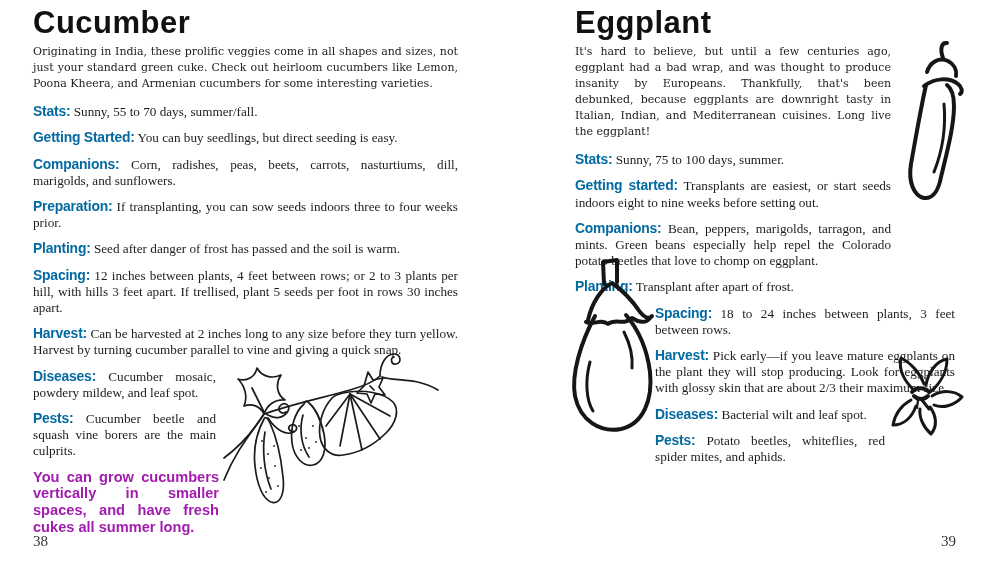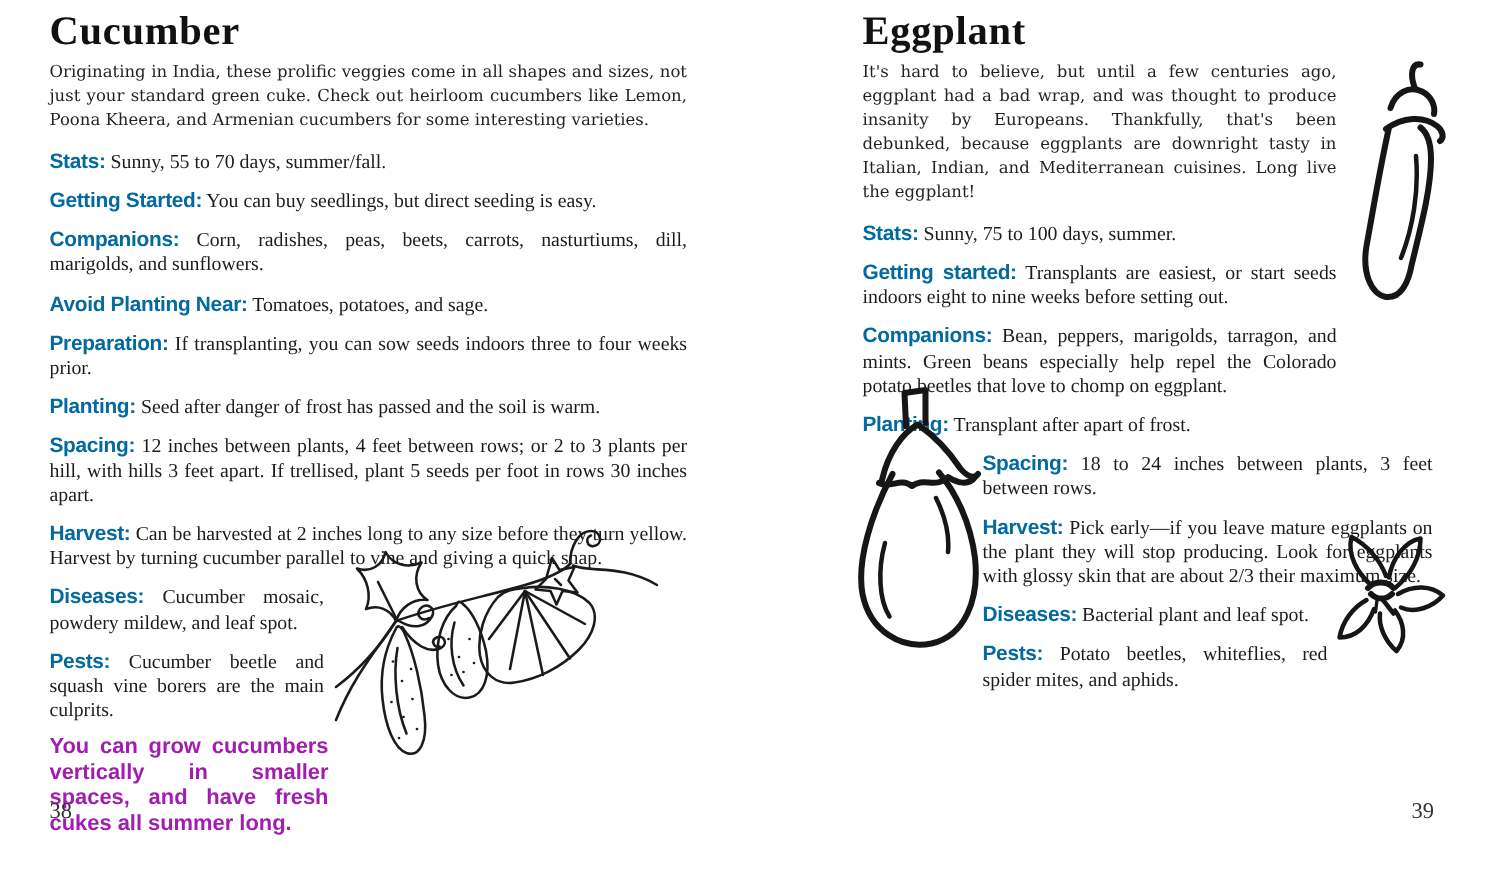--- a/index.html
+++ b/index.html
@@ -8,21 +8,21 @@
     font-family:"Liberation Serif",serif;color:#1a1a1a;
     -webkit-font-smoothing:antialiased;
   }
   .page{position:absolute;top:0;width:500px;height:583px;background:#fff}
   #page-left{left:0}
   #page-right{left:500px}
   .content{position:absolute;top:6px}
   #page-left .content{left:33px;width:425px}
   #page-right .content{left:75px;width:382px}
   h1.title{
-    font-family:Liberation Serif, serif;font-weight:700;font-size:27px;line-height:1.1;
+    font-family:Liberation Sans, sans-serif;font-weight:700;font-size:31px;line-height:1.1;
     margin:0 0 4px;letter-spacing:.5px;color:#111;
   }
   .intro{
     font-family:"DejaVu Serif",serif;font-size:11px;line-height:16px;
     text-align:justify;margin:0 0 11px;color:#222;
   }
   p.sec{font-size:13.2px;line-height:16.2px;text-align:justify;margin:0 0 9px;color:#1c1c1c}
   p.sec b{
     font-family:"Liberation Sans",sans-serif;font-weight:700;font-size:13.9px;
     letter-spacing:-.2px;color:#0369a1;
@@ -49,21 +49,20 @@
 <body>
 
 <div class="page" id="page-left">
   <div class="content">
     <h1 class="title">Cucumber</h1>
     <p class="intro">Originating in India, these prolific veggies come in all shapes and sizes, not just your standard green cuke. Check out heirloom cucumbers like Lemon, Poona Kheera, and Armenian cucumbers for some interesting varieties.</p>
 
     <p class="sec"><b>Stats:</b> <span>Sunny, 55 to 70 days, summer/fall.</span></p>
     <p class="sec"><b>Getting Started:</b> <span>You can buy seedlings, but direct seeding is easy.</span></p>
     <p class="sec"><b>Companions:</b> <span>Corn, radishes, peas, beets, carrots, nasturtiums, dill, marigolds, and sunflowers.</span></p>
-    <p class="sec"><b>Avoid Planting Near:</b> <span>Tomatoes, potatoes, and sage.</span></p>
     <p class="sec"><b>Preparation:</b> <span>If transplanting, you can sow seeds indoors three to four weeks prior.</span></p>
     <p class="sec"><b>Planting:</b> <span>Seed after danger of frost has passed and the soil is warm.</span></p>
     <p class="sec"><b>Spacing:</b> <span>12 inches between plants, 4 feet between rows; or 2 to 3 plants per hill, with hills 3 feet apart. If trellised, plant 5 seeds per foot in rows 30 inches apart.</span></p>
     <p class="sec"><b>Harvest:</b> <span>Can be harvested at 2 inches long to any size before they turn yellow. Harvest by turning cucumber parallel to vine and giving a quick snap.</span></p>
     <p class="sec narrow"><b>Diseases:</b> <span>Cucumber mosaic, powdery mildew, and leaf spot.</span></p>
     <p class="sec narrow"><b>Pests:</b> <span>Cucumber beetle and squash vine borers are the main culprits.</span></p>
     <p class="callout">You can grow cucumbers vertically in smaller spaces, and have fresh cukes all summer long.</p>
   </div>
 
   <svg class="illo" id="cucumber-vine" width="218" height="178" viewBox="0 0 218 178">
@@ -125,21 +124,21 @@
     <p class="intro">It's hard to believe, but until a few centuries ago, eggplant had a bad wrap, and was thought to produce insanity by Europeans. Thankfully, that's been debunked, because eggplants are downright tasty in Italian, Indian, and Mediterranean cuisines. Long live the eggplant!</p>
 
     <p class="sec full"><b>Stats:</b> <span>Sunny, 75 to 100 days, summer.</span></p>
     <p class="sec full"><b>Getting started:</b> <span>Transplants are easiest, or start seeds indoors eight to nine weeks before setting out.</span></p>
     <p class="sec full"><b>Companions:</b> <span>Bean, peppers, marigolds, tarragon, and mints. Green beans especially help repel the Colorado potato beetles that love to chomp on eggplant.</span></p>
     <p class="sec full"><b>Planting:</b> <span>Transplant after apart of frost.</span></p>
 
     <div class="indent-block">
       <p class="sec"><b>Spacing:</b> <span>18 to 24 inches between plants, 3 feet between rows.</span></p>
       <p class="sec"><b>Harvest:</b> <span>Pick early—if you leave mature eggplants on the plant they will stop producing. Look for eggplants with glossy skin that are about 2/3 their maximum size.</span></p>
-      <p class="sec"><b>Diseases:</b> <span>Bacterial plant and leaf spot.</span></p>
+      <p class="sec"><b>Diseases:</b> <span>Bacterial wilt and leaf spot.</span></p>
       <p class="sec pests-narrow"><b>Pests:</b> <span>Potato beetles, whiteflies, red spider mites, and aphids.</span></p>
     </div>
   </div>
 
   <svg class="illo" id="japanese-eggplant" width="92" height="188" viewBox="0 0 92 188">
     <g fill="none" stroke="#161616" stroke-width="4" stroke-linecap="round" stroke-linejoin="round">
 
       <path d="M40,28 C37,20 38,12 44,13"></path>
 
       <path d="M24,42 C27,32 36,27 45,31 C51,34 54,40 53,46"></path>

